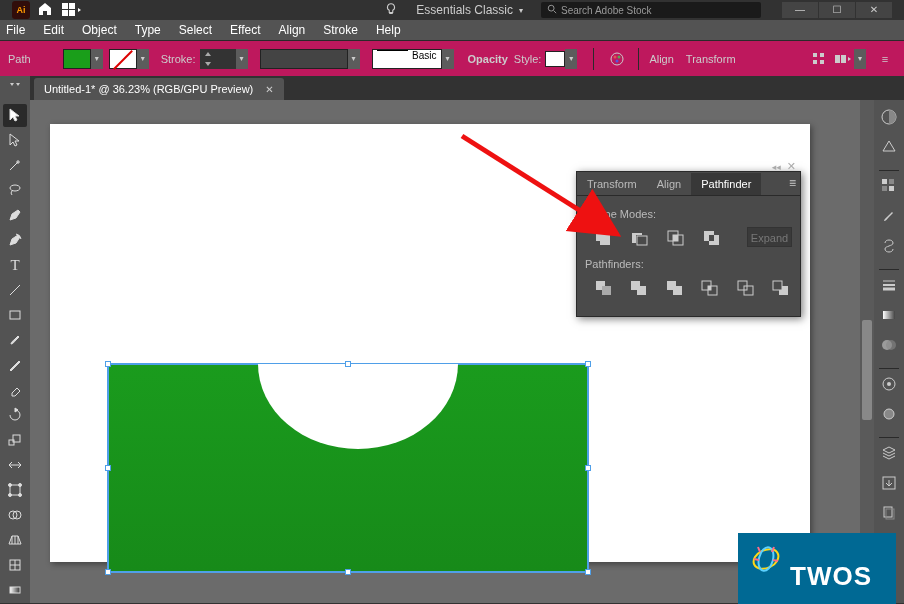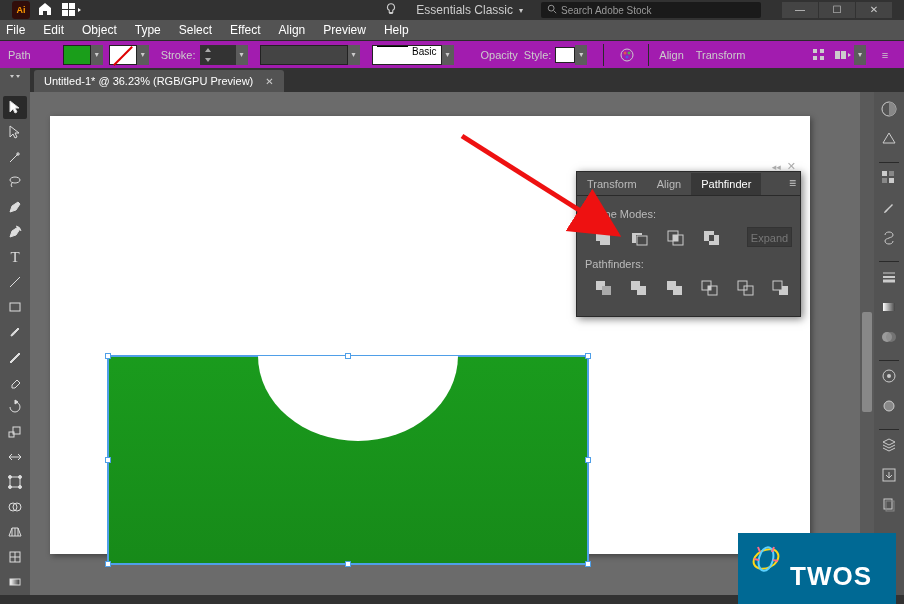--- a/index.html
+++ b/index.html
@@ -17,21 +17,21 @@
 .titlebar .search { background: #1a1a1a; height: 16px; width: 220px; padding: 0 6px; color: #999; font-size: 10px; display:flex; align-items:center; border-radius:2px; }
 .titlebar .search .mag { margin-right: 4px; }
 .titlebar .winbtns { display: flex; margin-left: 20px; }
 .titlebar .winbtn { width: 36px; height: 16px; background: #444; text-align: center; color: #ccc; font-size: 10px; line-height: 16px; margin-left: 1px; display:flex; align-items:center; justify-content:center; }
 
 
 .menubar { background: #535353; height: 20px; display: flex; align-items: center; padding: 0 6px; color: #fff; font-size: 12px; }
 .menubar span { margin-right: 18px; cursor: default; }
 
 
-.controlbar { background: #a21caf; height: 28px; display: flex; align-items: center; padding: 0 8px; border-top: 1px solid #2a2a2a; }
+.controlbar { background: #be185d; height: 36px; display: flex; align-items: center; padding: 0 8px; border-top: 1px solid #2a2a2a; }
 .controlbar .label { font-size: 11px; color: #ccc; margin-right: 12px; }
 .controlbar .swatch { width: 28px; height: 20px; border: 1px solid #222; background: #1a9e1a; }
 .controlbar .dd { width: 12px; height: 20px; background: #5c5c5c; display: inline-flex; align-items:center; justify-content:center; color:#ccc; font-size:8px; margin-right:6px; }
 .controlbar .noswatch { width: 28px; height: 20px; border: 1px solid #222; background: #fff; position: relative; }
 .controlbar .noswatch::after { content:''; position:absolute; left:0; right:0; top:50%; border-top:2px solid #d00; transform: rotate(-45deg);}
 .controlbar .sep { width:1px; height: 22px; background:#2a2a2a; margin: 0 10px; }
 .controlbar .field { height:20px; background:#333; display:inline-flex; align-items:center; padding:0 4px; }
 .controlbar .varwidth { width: 88px; height:20px; background:#444; border:1px solid #222; }
 .controlbar .icon-btn { width: 22px; height: 22px; display: inline-flex; align-items:center; justify-content:center; color:#ccc; border-radius: 2px; margin-left:2px;}
 .controlbar .whitebox { width: 20px; height: 16px; background: #fff; border:1px solid #222; }
@@ -135,21 +135,21 @@
 </div>
 
 <div class="menubar">
   <span>File</span>
   <span>Edit</span>
   <span>Object</span>
   <span>Type</span>
   <span>Select</span>
   <span>Effect</span>
   <span>Align</span>
-  <span>Preview</span>
+  <span>Stroke</span>
   <span>Help</span>
 </div>
 
 <div class="controlbar">
   <span class="label">Path</span>
   <span style="width:20px;"></span>
   <span class="swatch"></span>
   <span class="dd">▾</span>
   <span class="noswatch"></span>
   <span class="dd">▾</span>
@@ -162,21 +162,21 @@
   <span class="dd">▾</span>
   <span style="width:6px;"></span>
   <span class="varwidth"></span>
   <span class="dd">▾</span>
   <span style="width:6px;"></span>
   <span style="width:70px; height:20px; background:#fff; border:1px solid #222; display:inline-flex; align-items:flex-start; justify-content:flex-end; padding:0 4px;">
     <span style="flex:1; border-top:1px solid #000; margin-right:4px;"></span>
     <span style="color:#000; font-size:10px;">Basic</span>
   </span>
   <span class="dd">▾</span>
-  <span style="margin-left:21px;">Opacity</span>
+  <span style="margin-left:8px;font-weight:bold;">Opacity</span>
   <span style="margin-left:6px;">Style:</span>
   <span class="whitebox" style="margin-left:4px;"></span>
   <span class="dd">▾</span>
   <span class="sep"></span>
   <span class="icon-btn">
     <svg viewBox="0 0 16 16" width="16" height="16">
         <circle cx="8" cy="8" r="6" fill="none" stroke="#ccc"></circle>
         <circle cx="6" cy="6" r="1.5" fill="#d55"></circle>
         <circle cx="10" cy="6" r="1.5" fill="#5a5"></circle>
         <circle cx="8" cy="10" r="1.5" fill="#55d"></circle>

